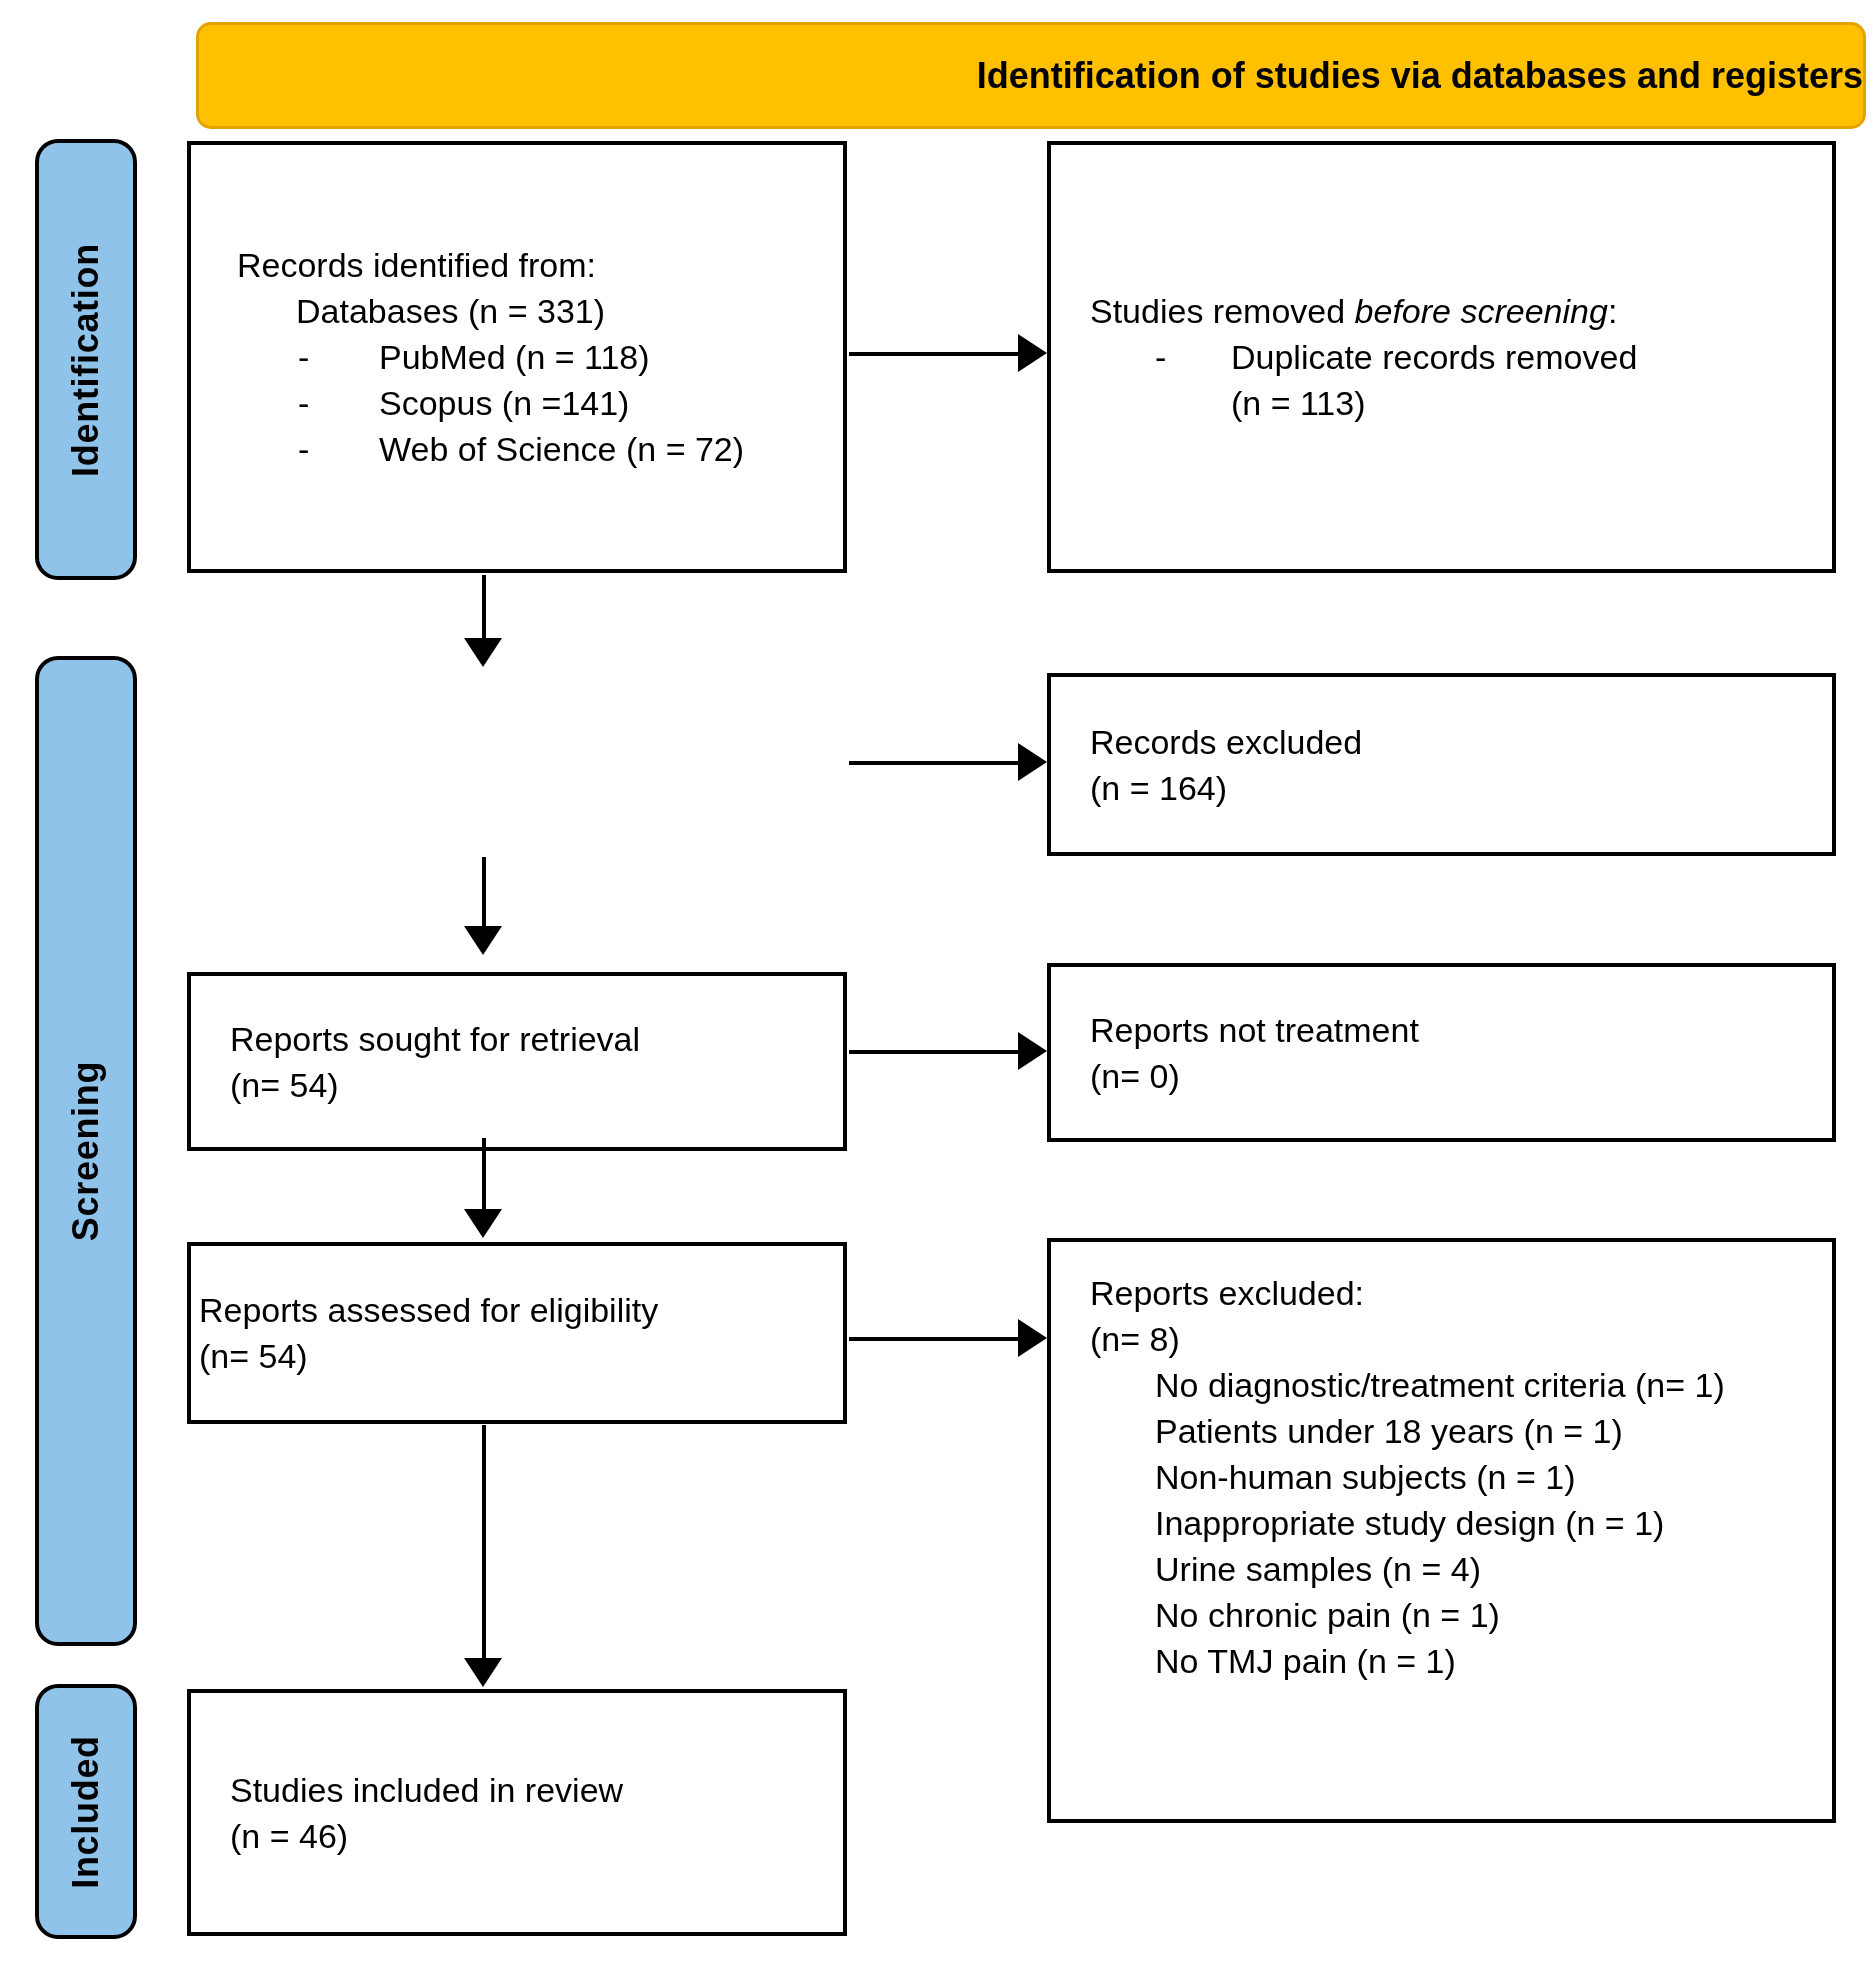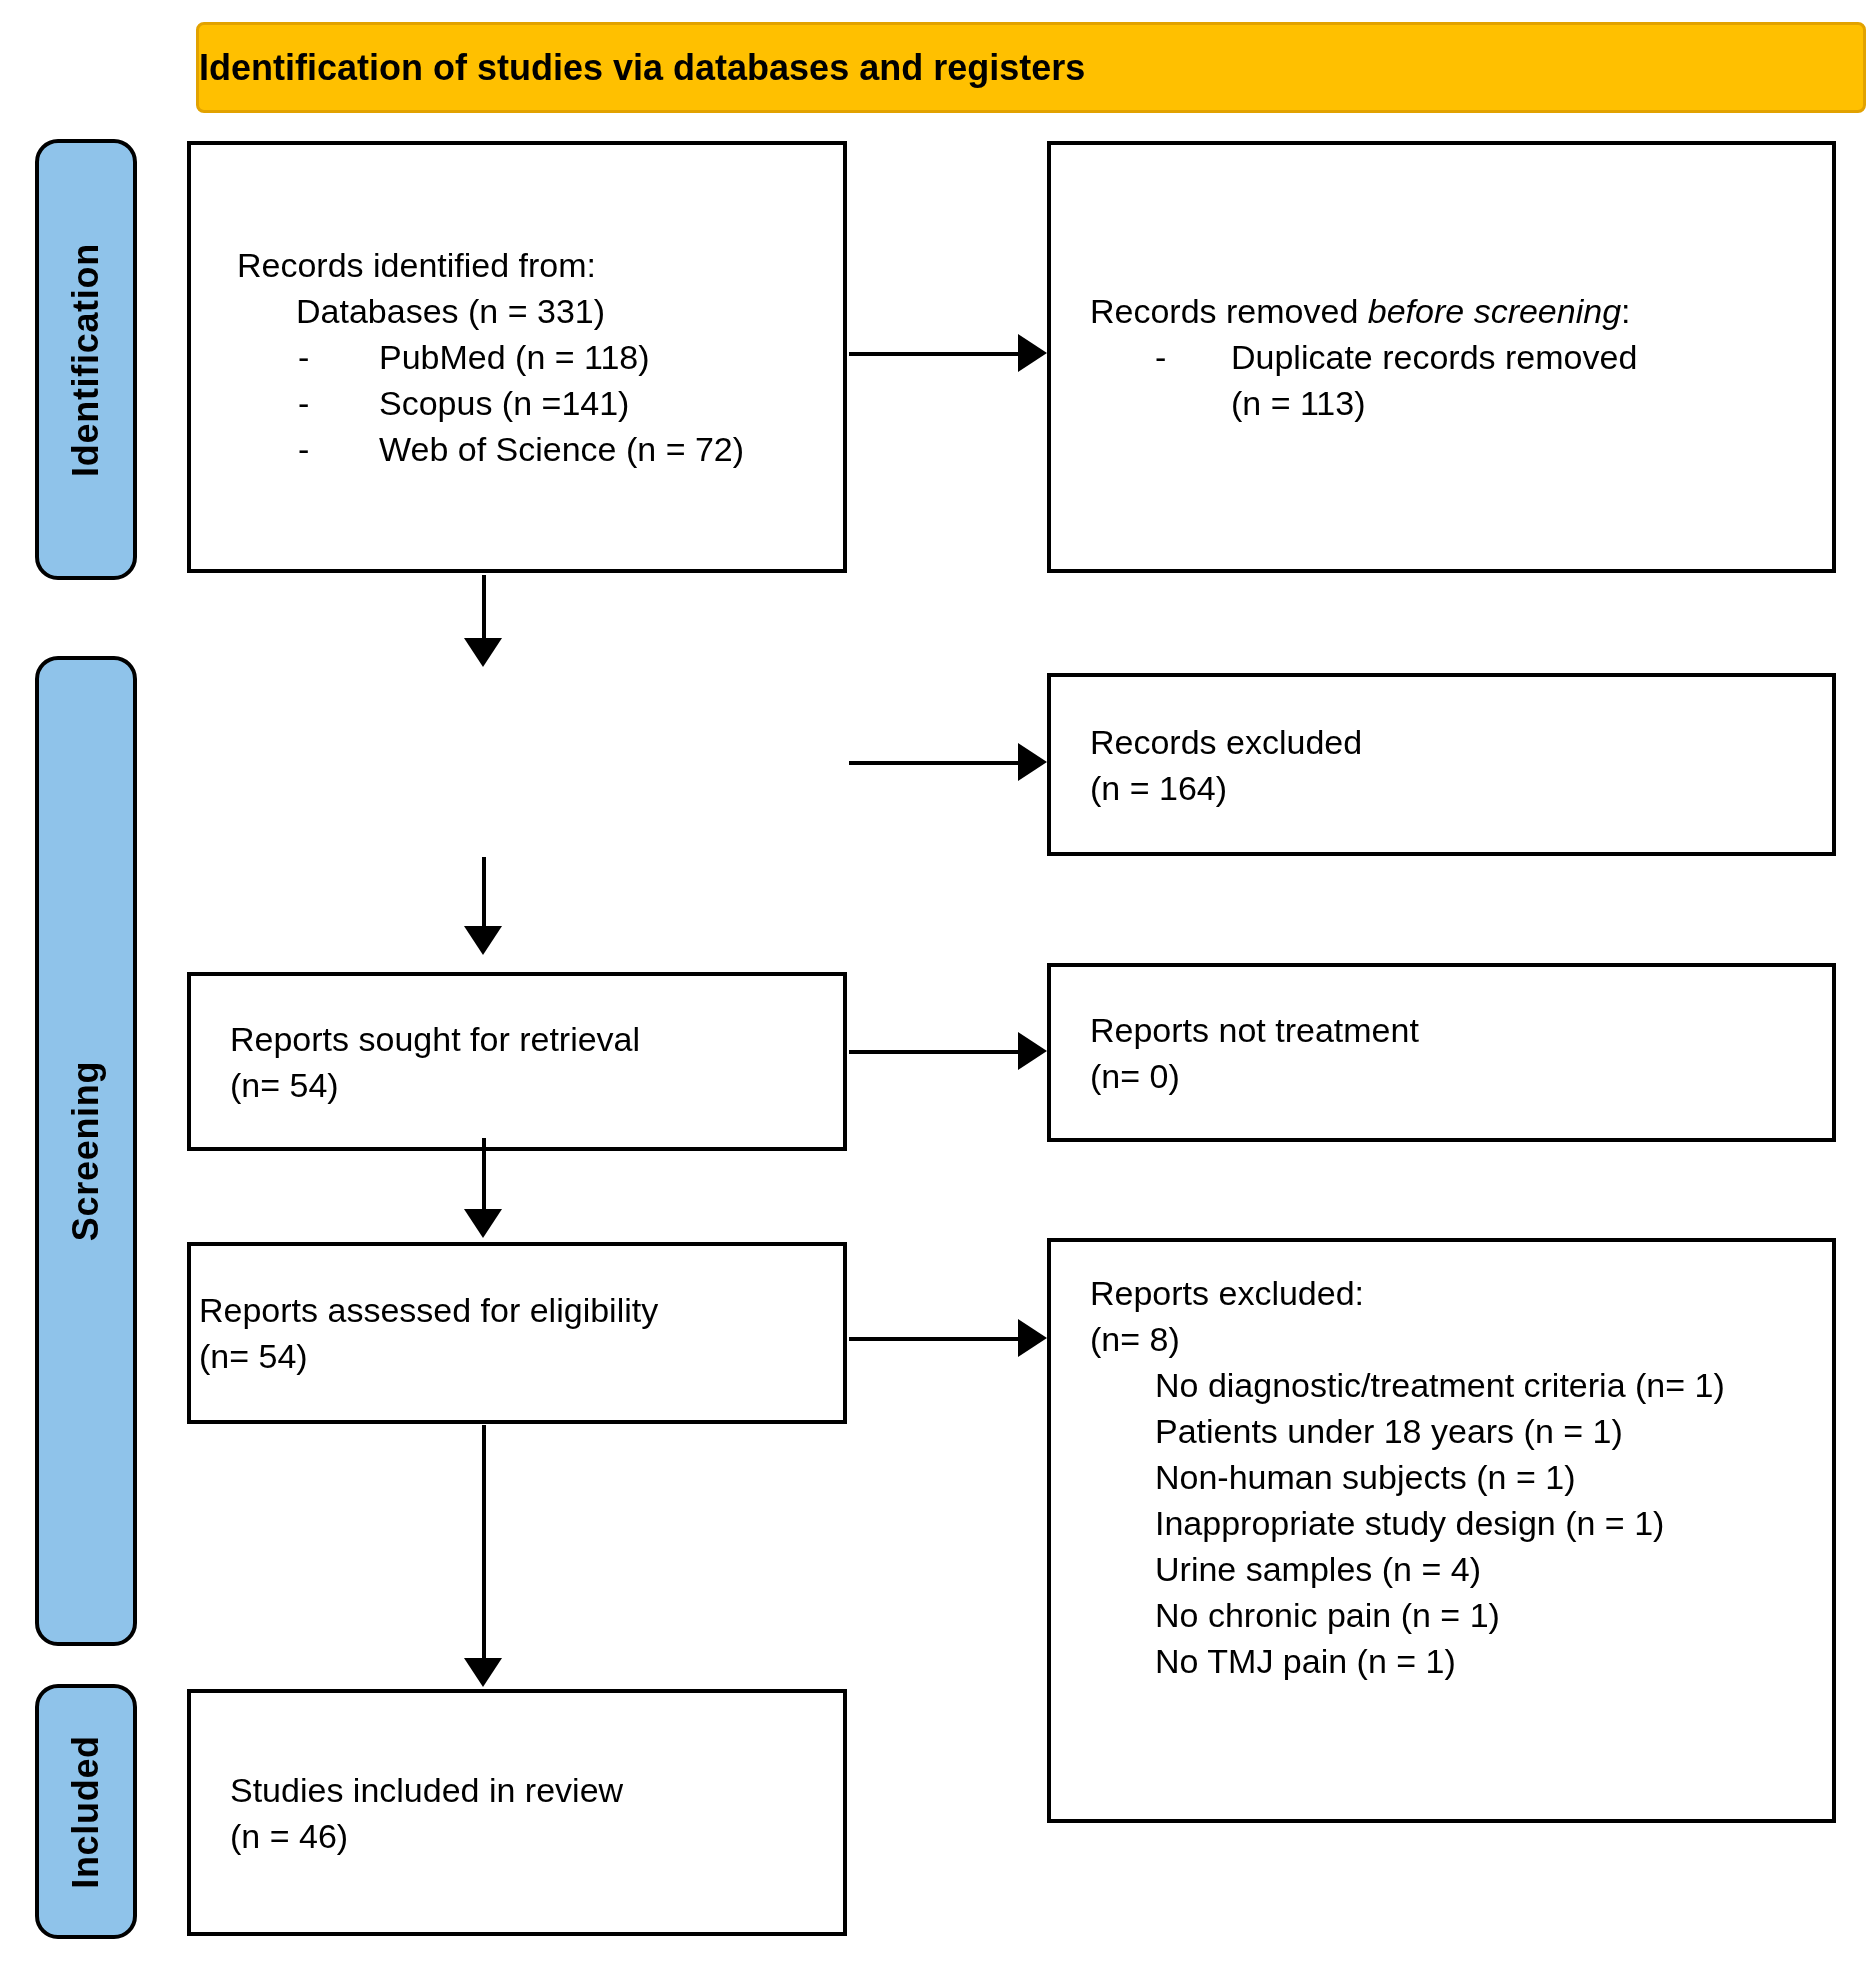--- a/index.html
+++ b/index.html
@@ -7,26 +7,26 @@
     position: relative;
     width: 1876px;
     height: 1965px;
     background: #ffffff;
     font-family: "Liberation Sans", sans-serif;
     color: #000000;
   }
   .banner {
     position: absolute;
     left: 196px; top: 22px;
-    width: 1670px; height: 91px;
+    width: 1670px; height: 107px;
     background: #FFC000;
     border: 3.6px solid #E2A200;
-    border-radius: 8px;
+    border-radius: 15px;
     box-sizing: border-box;
-    display: flex; align-items: center; justify-content: flex-start;
+    display: flex; align-items: center; justify-content: flex-end;
     font-weight: 700; font-size: 36px;
   }
   .stage {
     position: absolute;
     left: 35px; width: 102px;
     background: #8FC3EA;
     border: 4.4px solid #000000;
     border-radius: 23px;
     box-sizing: border-box;
     display: flex; align-items: center; justify-content: center;
@@ -95,21 +95,21 @@
       <span>Scopus (n =141)</span>
     </div>
     <div class="brow">
       <span class="bdash">-</span>
       <span>Web of Science (n = 72)</span>
     </div>
   </div>
 
   <div class="fbox" style="left:1047px; top:141px; width:789px; height:432px;">
     <div>
-      <span>Records removed </span><span class="it">before screening</span><span>:</span>
+      <span>Studies removed </span><span class="it">before screening</span><span>:</span>
     </div>
     <div class="brow2">
       <span class="bdash2">-</span>
       <span>
         <div>Duplicate records removed</div>
         <div>(n = 113)</div>
       </span>
     </div>
   </div>
 

